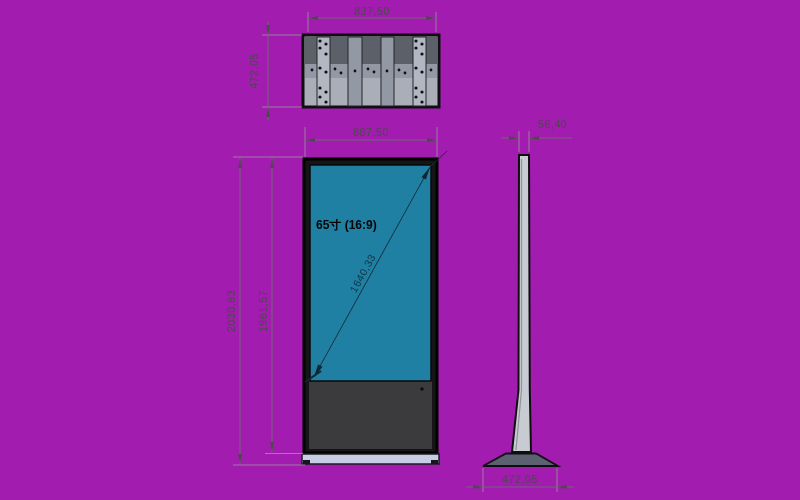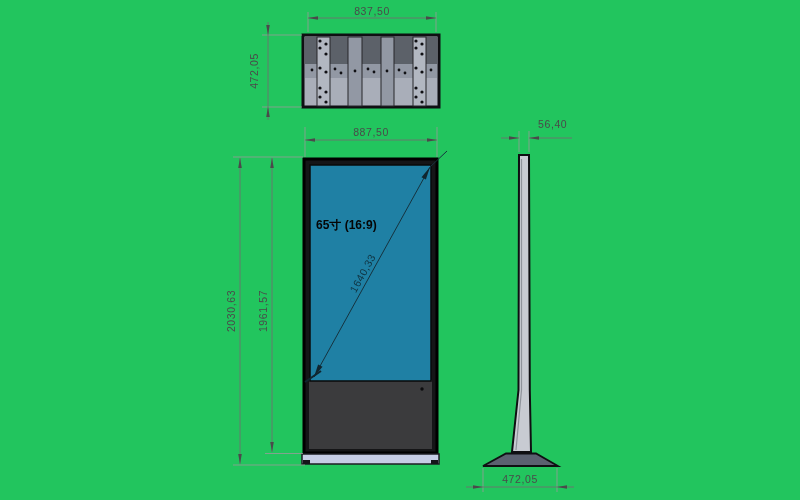--- a/index.html
+++ b/index.html
@@ -1,16 +1,16 @@
 <!DOCTYPE html>
 <html><head>
 <meta charset="utf-8">
 <style>
   html,body{margin:0;padding:0;background:#ffffff;}
-  #stage{position:relative;width:800px;height:500px;background:#22c55e;overflow:hidden;
+  #stage{position:relative;width:800px;height:500px;background:#a21caf;overflow:hidden;
          font-family:"Liberation Sans", sans-serif;}
   svg{position:absolute;left:0;top:0;}
   .ext{stroke:#9a9a9a;stroke-width:0.8;fill:none;}
   .dim{stroke:#707070;stroke-width:0.9;fill:none;}
   .arr{fill:#4a4a4a;stroke:none;}
   .dimtxt{font-family:"Liberation Sans", sans-serif;font-size:10.5px;fill:#4a4a4a;letter-spacing:0.6px;}
   .screentxt{font-family:"Liberation Sans", sans-serif;font-size:12px;font-weight:bold;fill:#050505;}
   .diagtxt{font-family:"Liberation Sans", sans-serif;font-size:10.5px;fill:#103240;letter-spacing:0.6px;}
 </style>
 </head>

